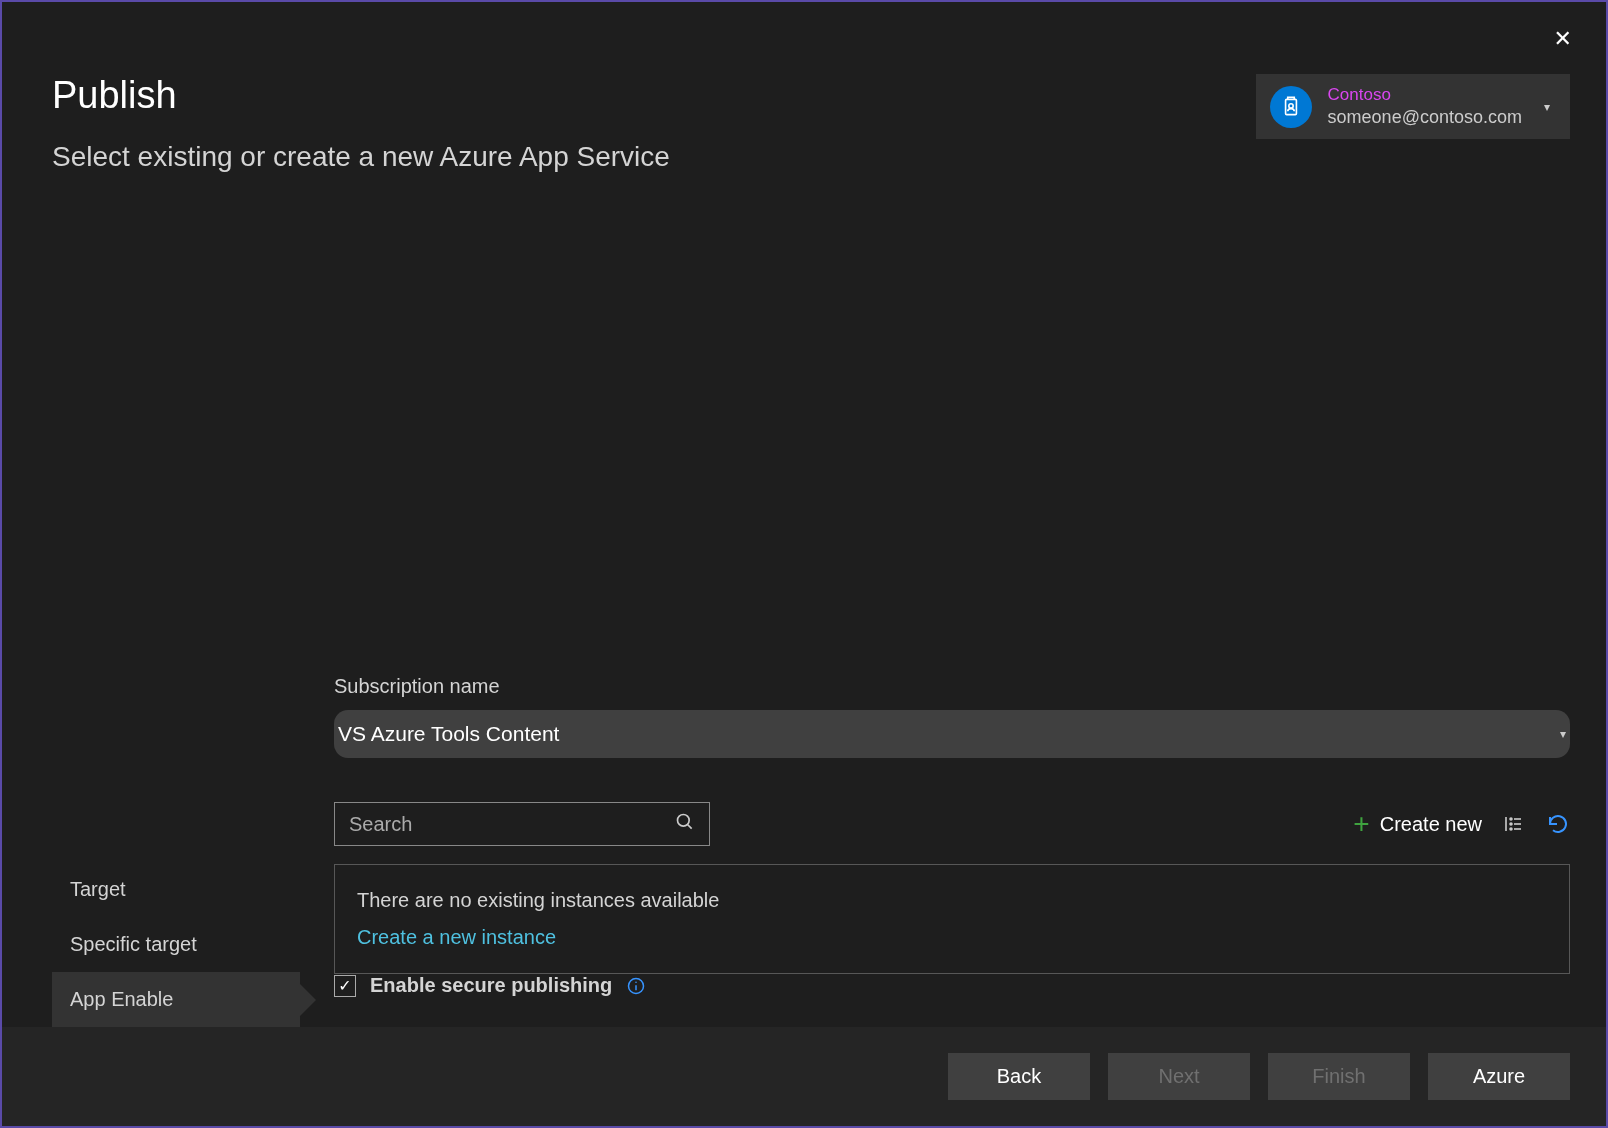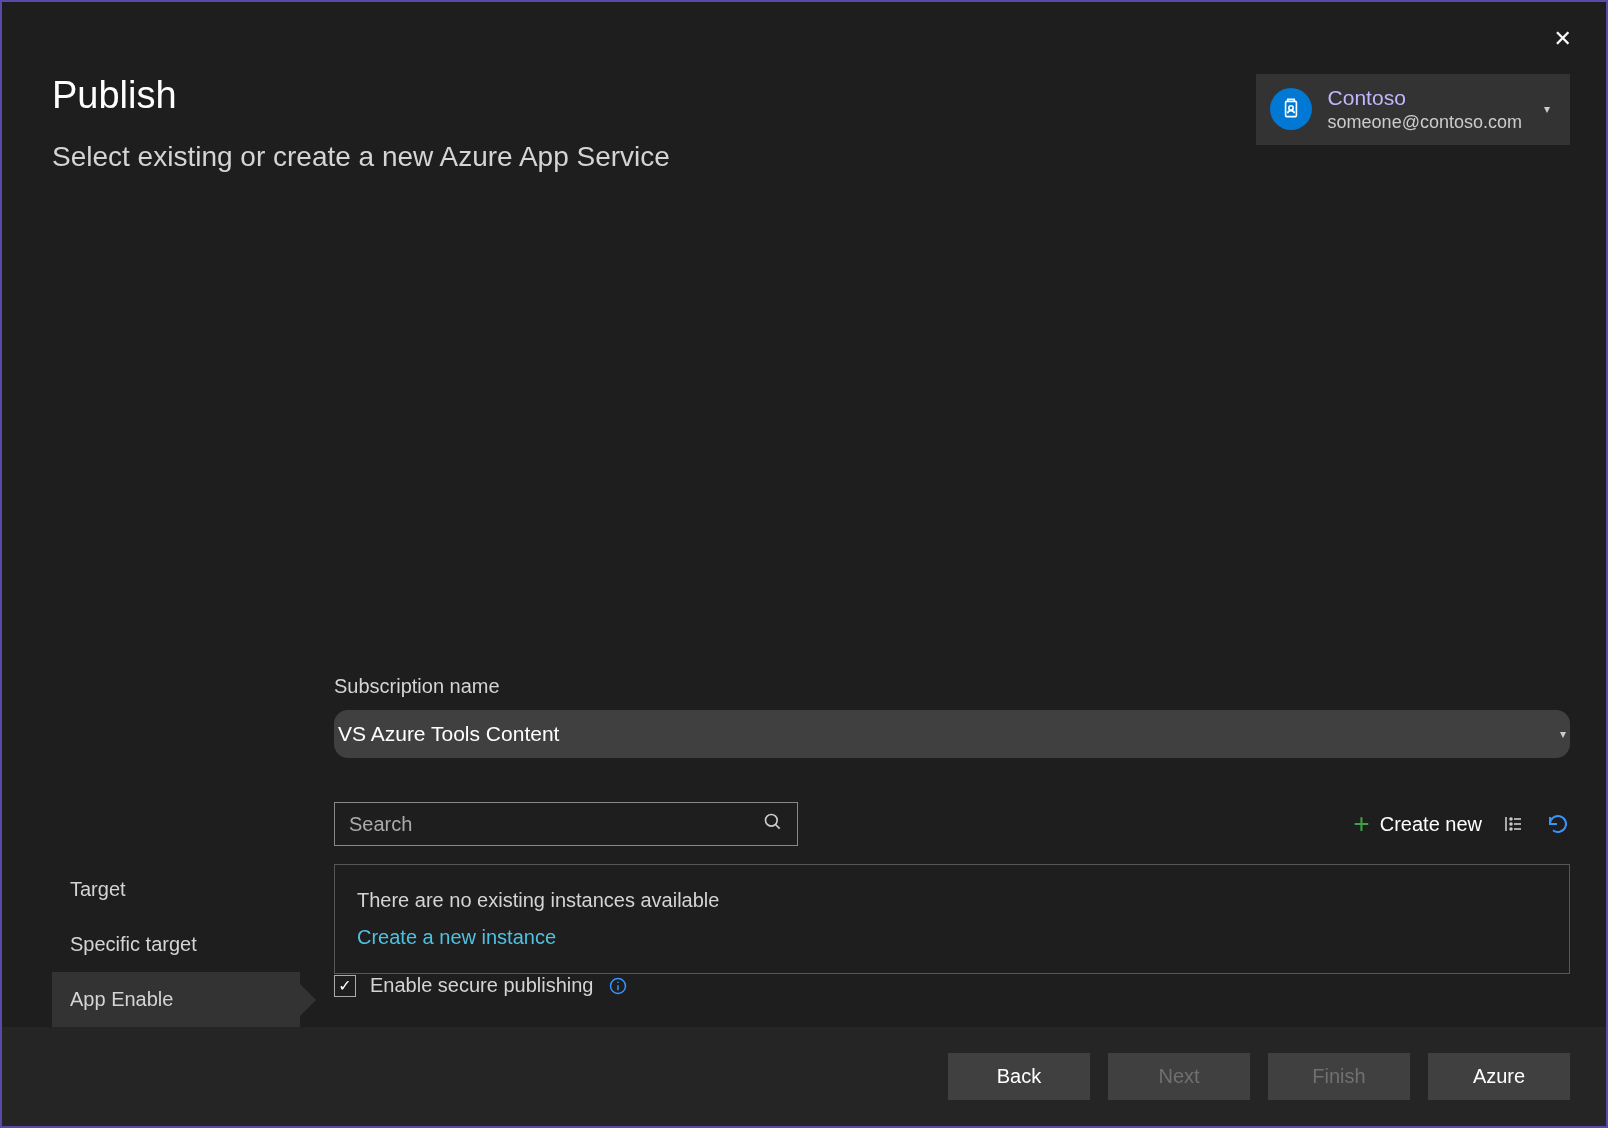--- a/index.html
+++ b/index.html
@@ -50,22 +50,22 @@
     .account-icon svg {
       width: 26px;
       height: 26px;
     }
     .account-text {
       display: flex;
       flex-direction: column;
       line-height: 1.3;
     }
     .account-name {
-      font-size: 21px;
-      color: #c4b5fd;
+      font-size: 17px;
+      color: #d946ef;
     }
     .account-email {
       font-size: 18px;
       color: #cccccc;
     }
     .account-caret {
       color: #cccccc;
       font-size: 12px;
       margin-left: 6px;
     }
@@ -141,21 +141,21 @@
       font-size: 12px;
       color: #cccccc;
     }
     .toolbar {
       display: flex;
       align-items: center;
       gap: 20px;
       margin-bottom: 18px;
     }
     .search-box {
-      width: 464px;
+      width: 376px;
       border: 1px solid #888888;
       background: transparent;
       display: flex;
       align-items: center;
       padding: 0 14px;
       height: 44px;
     }
     .search-input {
       flex: 1;
       background: transparent;
@@ -229,20 +229,21 @@
       display: flex;
       align-items: center;
       justify-content: center;
       cursor: pointer;
       color: #ffffff;
       font-size: 16px;
     }
     .checkbox-label {
       font-size: 20px;
       color: #d4d4d4;
+      font-weight: bold;
     }
     .info-icon {
       color: #3794ff;
       display: inline-flex;
       align-items: center;
       cursor: pointer;
     }
     .footer {
       background: #252525;
       padding: 26px 36px;

